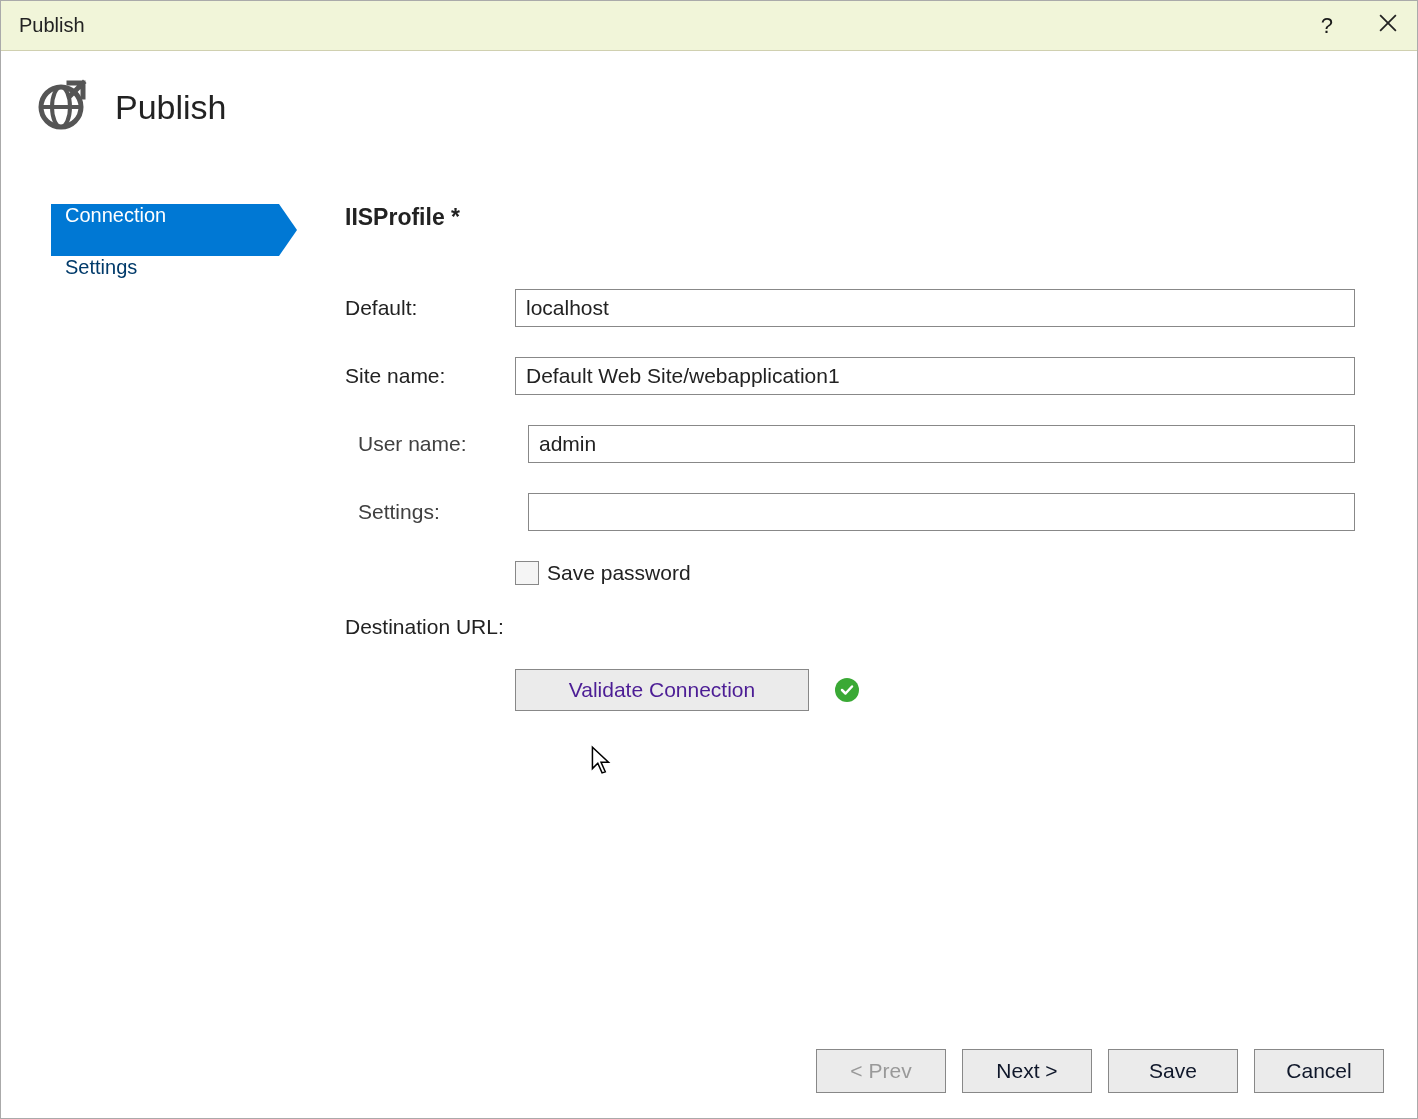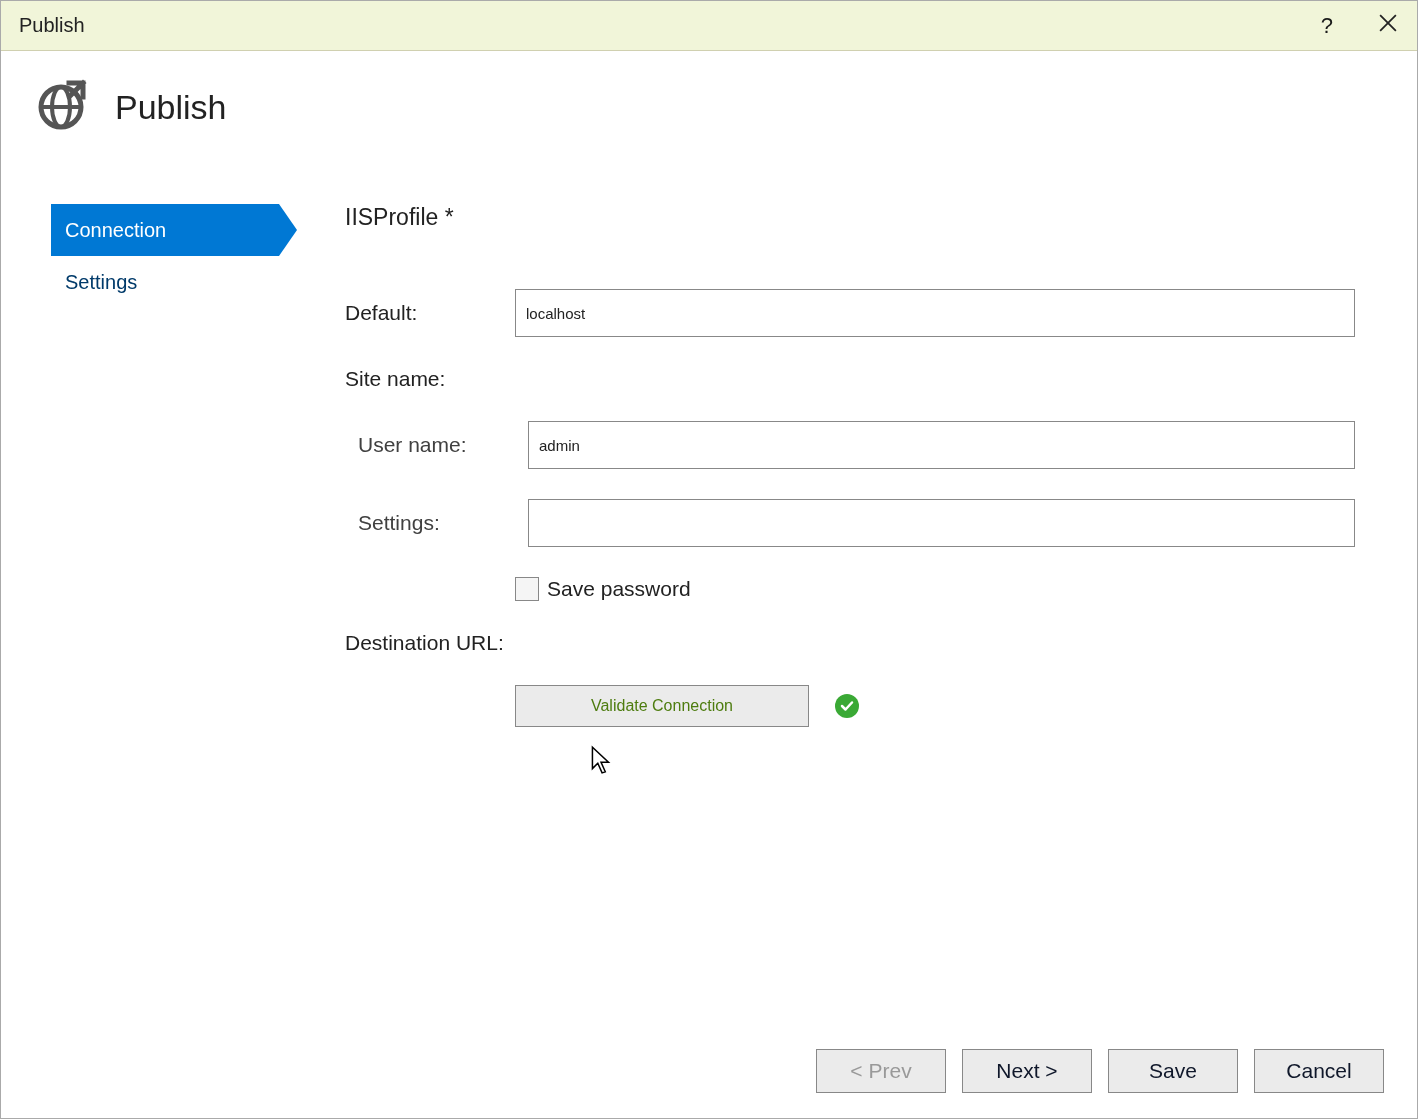--- a/index.html
+++ b/index.html
@@ -67,21 +67,21 @@
       padding: 68px 0 0 50px;
     }
     .sidebar {
       width: 228px;
       flex-shrink: 0;
     }
     .sidebar-item {
       position: relative;
       height: 52px;
       display: flex;
-      align-items: center;
+      align-items: flex-start;
       padding-left: 14px;
       font-size: 20px;
       cursor: pointer;
       color: #003a6a;
     }
     .sidebar-item.active {
       background: #0078d4;
       color: #fff;
     }
     .sidebar-item.active::after {
@@ -95,44 +95,44 @@
       border-bottom: 26px solid transparent;
       border-left: 18px solid #0078d4;
     }
     .main {
       flex: 1;
       padding-left: 66px;
       padding-right: 62px;
     }
     .profile-title {
       font-size: 23px;
-      font-weight: 400;
+      font-weight: 700;
       color: #222;
       margin-bottom: 58px;
     }
     .form-row {
       display: flex;
       align-items: center;
       margin-bottom: 30px;
     }
     .form-label {
       width: 170px;
       font-size: 21px;
       color: #222;
     }
     .form-label.gray {
       color: #404040;
       margin-left: 13px;
     }
     .form-input {
       flex: 1;
-      height: 48px;
+      height: 38px;
       border: 1px solid #888;
       padding: 0 10px;
-      font-size: 15px;
+      font-size: 21px;
       font-family: inherit;
       color: #222;
       outline: none;
     }
     .checkbox-row {
       display: flex;
       align-items: center;
       margin-left: 170px;
       margin-bottom: 30px;
       gap: 8px;
@@ -153,24 +153,24 @@
       align-items: center;
       margin-left: 170px;
       margin-top: 18px;
       gap: 26px;
     }
     .validate-btn {
       width: 294px;
       height: 42px;
       border: 1px solid #888;
       background: #ebebeb;
-      font-size: 16px;
+      font-size: 21px;
       font-family: inherit;
       cursor: pointer;
-      color: #4d7c0f;
+      color: #4c1d95;
     }
     .check-icon {
       width: 24px;
       height: 24px;
       border-radius: 50%;
       background: #3aa935;
       display: flex;
       align-items: center;
       justify-content: center;
     }
@@ -253,20 +253,21 @@
   <div class="main">
     <div class="profile-title">IISProfile *</div>
 
     <div class="form-row">
       <div class="form-label">Default:</div>
       <input class="form-input" type="text" value="localhost" style="">
     </div>
 
     <div class="form-row">
       <div class="form-label">Site name:</div>
+      <input class="form-input" type="text" value="Default Web Site/webapplication1" style="">
     </div>
 
     <div class="form-row">
       <div class="form-label gray">User name:</div>
       <input class="form-input" type="text" value="admin" style="">
     </div>
 
     <div class="form-row">
       <div class="form-label gray">Settings:</div>
       <input class="form-input" type="password" value="" style="">

